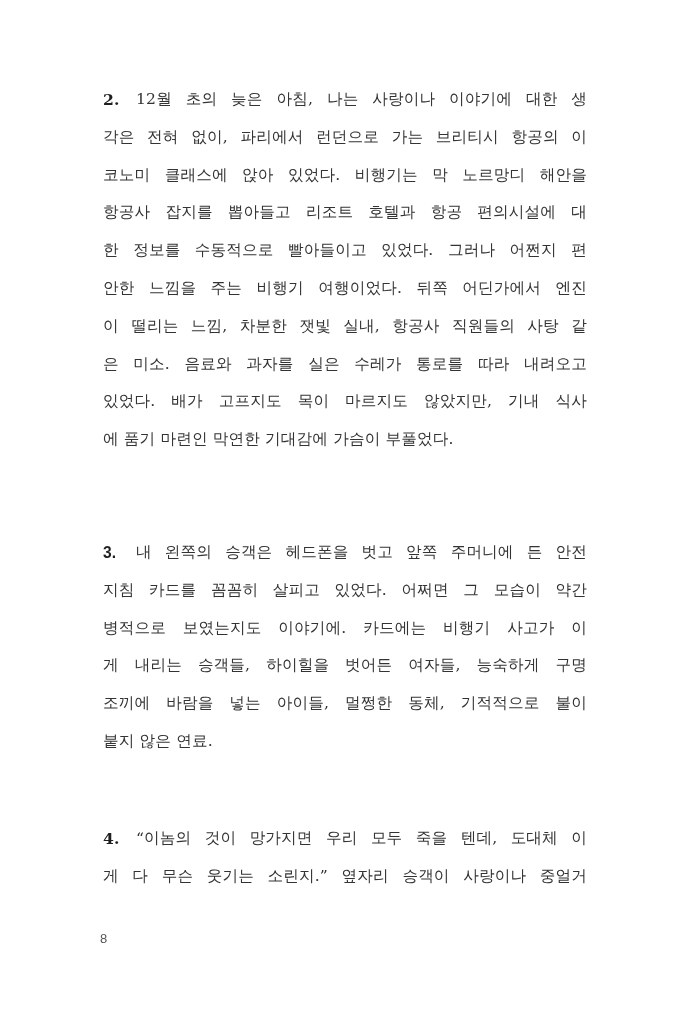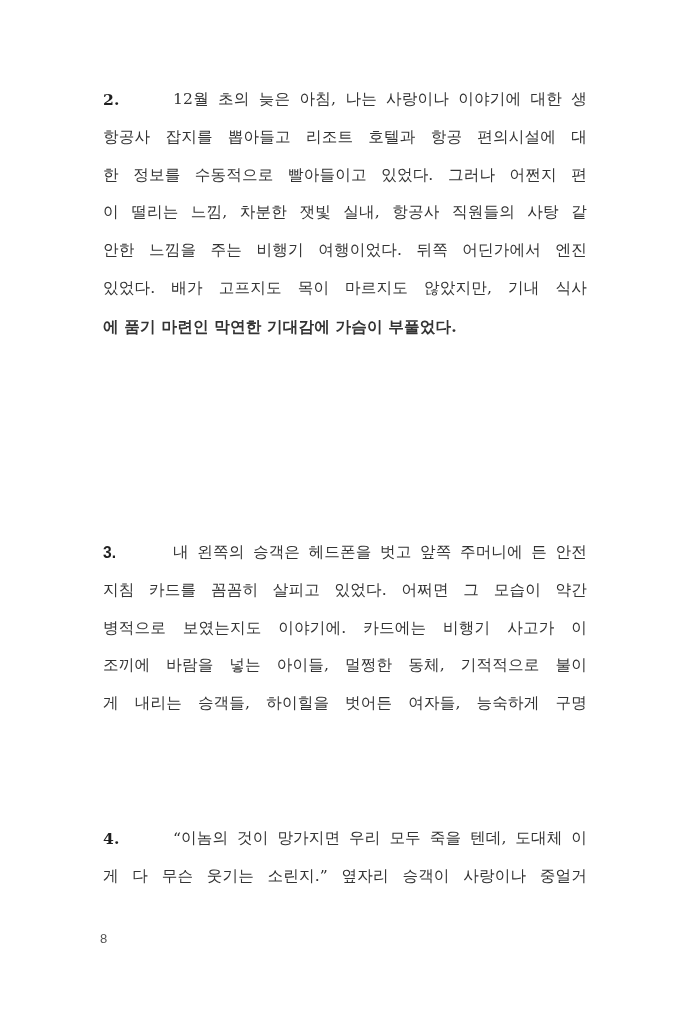--- a/index.html
+++ b/index.html
@@ -33,21 +33,20 @@
       line-height: 37.8px;
       font-size: 15.6px;
       white-space: nowrap;
       letter-spacing: 0.15px;
       color: #333333;
       display: flex;
       justify-content: space-between;
     }
     .line.last {
       justify-content: flex-end;
-      font-weight: bold;
     }
     .line .txt {
       display: block;
       width: 100%;
       text-align: justify;
       text-align-last: justify;
     }
     .line.last .txt {
       text-align-last: left;
     }
@@ -59,21 +58,20 @@
     }
     .num.sans {
       font-family: "Liberation Sans", "DejaVu Sans", sans-serif;
     }
     .first-wrap {
       display: flex;
       width: 100%;
     }
     .first-wrap .txt {
       flex: 1;
-      margin-left: 37px;
     }
     #p2 { top: 81px; }
     #p3 { top: 534px; }
     #p4 { top: 820px; }
     .page-number {
       position: absolute;
       left: 100px;
       top: 931px;
       font-family: "Liberation Sans", "DejaVu Sans", sans-serif;
       font-size: 13px;
@@ -86,30 +84,39 @@
 <div class="page">
 
   <div class="para" id="p2">
     <div class="line">
       <div class="first-wrap">
         <span class="num">2.</span>
         <span class="txt">12월 초의 늦은 아침, 나는 사랑이나 이야기에 대한 생</span>
       </div>
     </div>
     <div class="line">
+        <span class="txt">각은 전혀 없이, 파리에서 런던으로 가는 브리티시 항공의 이</span>
+      </div>
+    <div class="line">
+        <span class="txt">코노미 클래스에 앉아 있었다. 비행기는 막 노르망디 해안을</span>
+      </div>
+    <div class="line">
         <span class="txt">항공사 잡지를 뽑아들고 리조트 호텔과 항공 편의시설에 대</span>
       </div>
     <div class="line">
         <span class="txt">한 정보를 수동적으로 빨아들이고 있었다. 그러나 어쩐지 편</span>
       </div>
     <div class="line">
+        <span class="txt">안한 느낌을 주는 비행기 여행이었다. 뒤쪽 어딘가에서 엔진</span>
+      </div>
+    <div class="line">
         <span class="txt">이 떨리는 느낌, 차분한 잿빛 실내, 항공사 직원들의 사탕 같</span>
       </div>
     <div class="line">
-        <span class="txt">안한 느낌을 주는 비행기 여행이었다. 뒤쪽 어딘가에서 엔진</span>
+        <span class="txt">은 미소. 음료와 과자를 실은 수레가 통로를 따라 내려오고</span>
       </div>
     <div class="line">
         <span class="txt">있었다. 배가 고프지도 목이 마르지도 않았지만, 기내 식사</span>
       </div>
     <div class="line last">
         <span class="txt">에 품기 마련인 막연한 기대감에 가슴이 부풀었다.</span>
       </div>
   </div>
 
   <div class="para" id="p3">
@@ -119,24 +126,27 @@
         <span class="txt">내 왼쪽의 승객은 헤드폰을 벗고 앞쪽 주머니에 든 안전</span>
       </div>
     </div>
     <div class="line">
         <span class="txt">지침 카드를 꼼꼼히 살피고 있었다. 어쩌면 그 모습이 약간</span>
       </div>
     <div class="line">
         <span class="txt">병적으로 보였는지도 이야기에. 카드에는 비행기 사고가 이</span>
       </div>
     <div class="line">
+        <span class="txt">게 내리는 승객들, 하이힐을 벗어든 여자들, 능숙하게 구명</span>
+      </div>
+    <div class="line">
         <span class="txt">조끼에 바람을 넣는 아이들, 멀쩡한 동체, 기적적으로 불이</span>
       </div>
-    <div class="line">
-        <span class="txt">게 내리는 승객들, 하이힐을 벗어든 여자들, 능숙하게 구명</span>
+    <div class="line last">
+        <span class="txt">붙지 않은 연료.</span>
       </div>
   </div>
 
   <div class="para" id="p4">
     <div class="line">
       <div class="first-wrap">
         <span class="num">4.</span>
         <span class="txt">“이놈의 것이 망가지면 우리 모두 죽을 텐데, 도대체 이</span>
       </div>
     </div>

